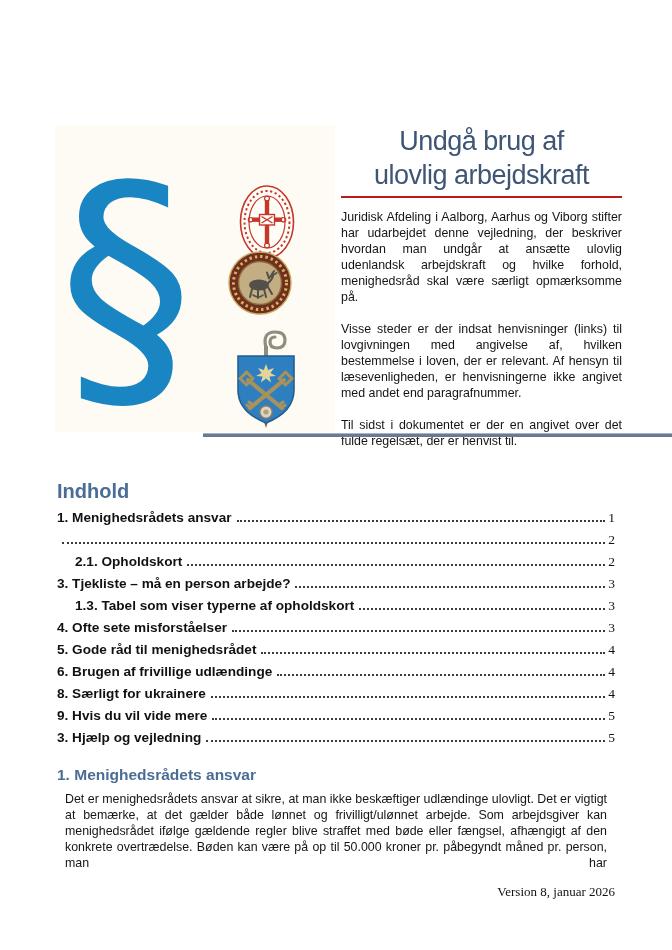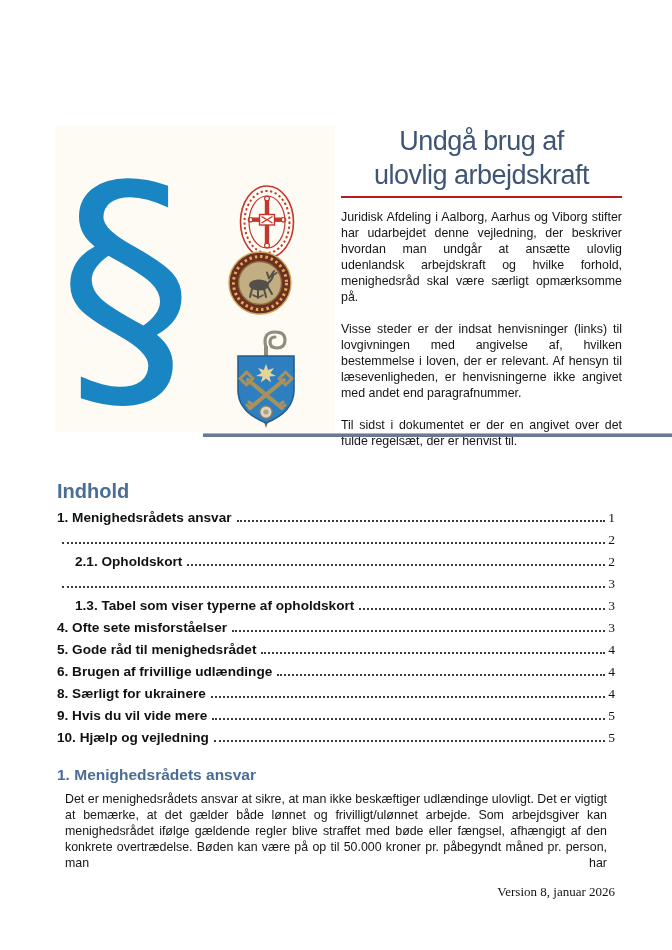--- a/index.html
+++ b/index.html
@@ -179,20 +179,21 @@
       <div class="toc-row">
     <span class="dots"></span>
     <span class="pagenum">2</span>
   </div>
       <div class="toc-row sub">
     <span>2.1. Opholdskort</span>
     <span class="dots"></span>
     <span class="pagenum">2</span>
   </div>
       <div class="toc-row">
+    <span>3. Tjekliste – må en person arbejde?</span>
     <span class="dots"></span>
     <span class="pagenum">3</span>
   </div>
       <div class="toc-row sub">
     <span>1.3. Tabel som viser typerne af opholdskort</span>
     <span class="dots"></span>
     <span class="pagenum">3</span>
   </div>
       <div class="toc-row">
     <span>4. Ofte sete misforståelser</span>
@@ -213,21 +214,21 @@
     <span>8. Særligt for ukrainere</span>
     <span class="dots"></span>
     <span class="pagenum">4</span>
   </div>
       <div class="toc-row">
     <span>9. Hvis du vil vide mere</span>
     <span class="dots"></span>
     <span class="pagenum">5</span>
   </div>
       <div class="toc-row">
-    <span>10. Hjælp og vejledning</span>
+    <span>3. Hjælp og vejledning</span>
     <span class="dots"></span>
     <span class="pagenum">5</span>
   </div>
     </div>
 </div>
 
 <div class="abs section">
   <h2 style="color:#4a6d96;">1. Menighedsrådets ansvar</h2>
   <p>Det er menighedsrådets ansvar at sikre, at man ikke beskæftiger udlændinge ulovligt. Det er vigtigt at bemærke, at det gælder både lønnet og frivilligt/ulønnet arbejde. Som arbejdsgiver kan menighedsrådet ifølge gældende regler blive straffet med bøde eller fængsel, afhængigt af den konkrete overtrædelse. Bøden kan være på op til 50.000 kroner pr. påbegyndt måned pr. person, man har</p>
 </div>

